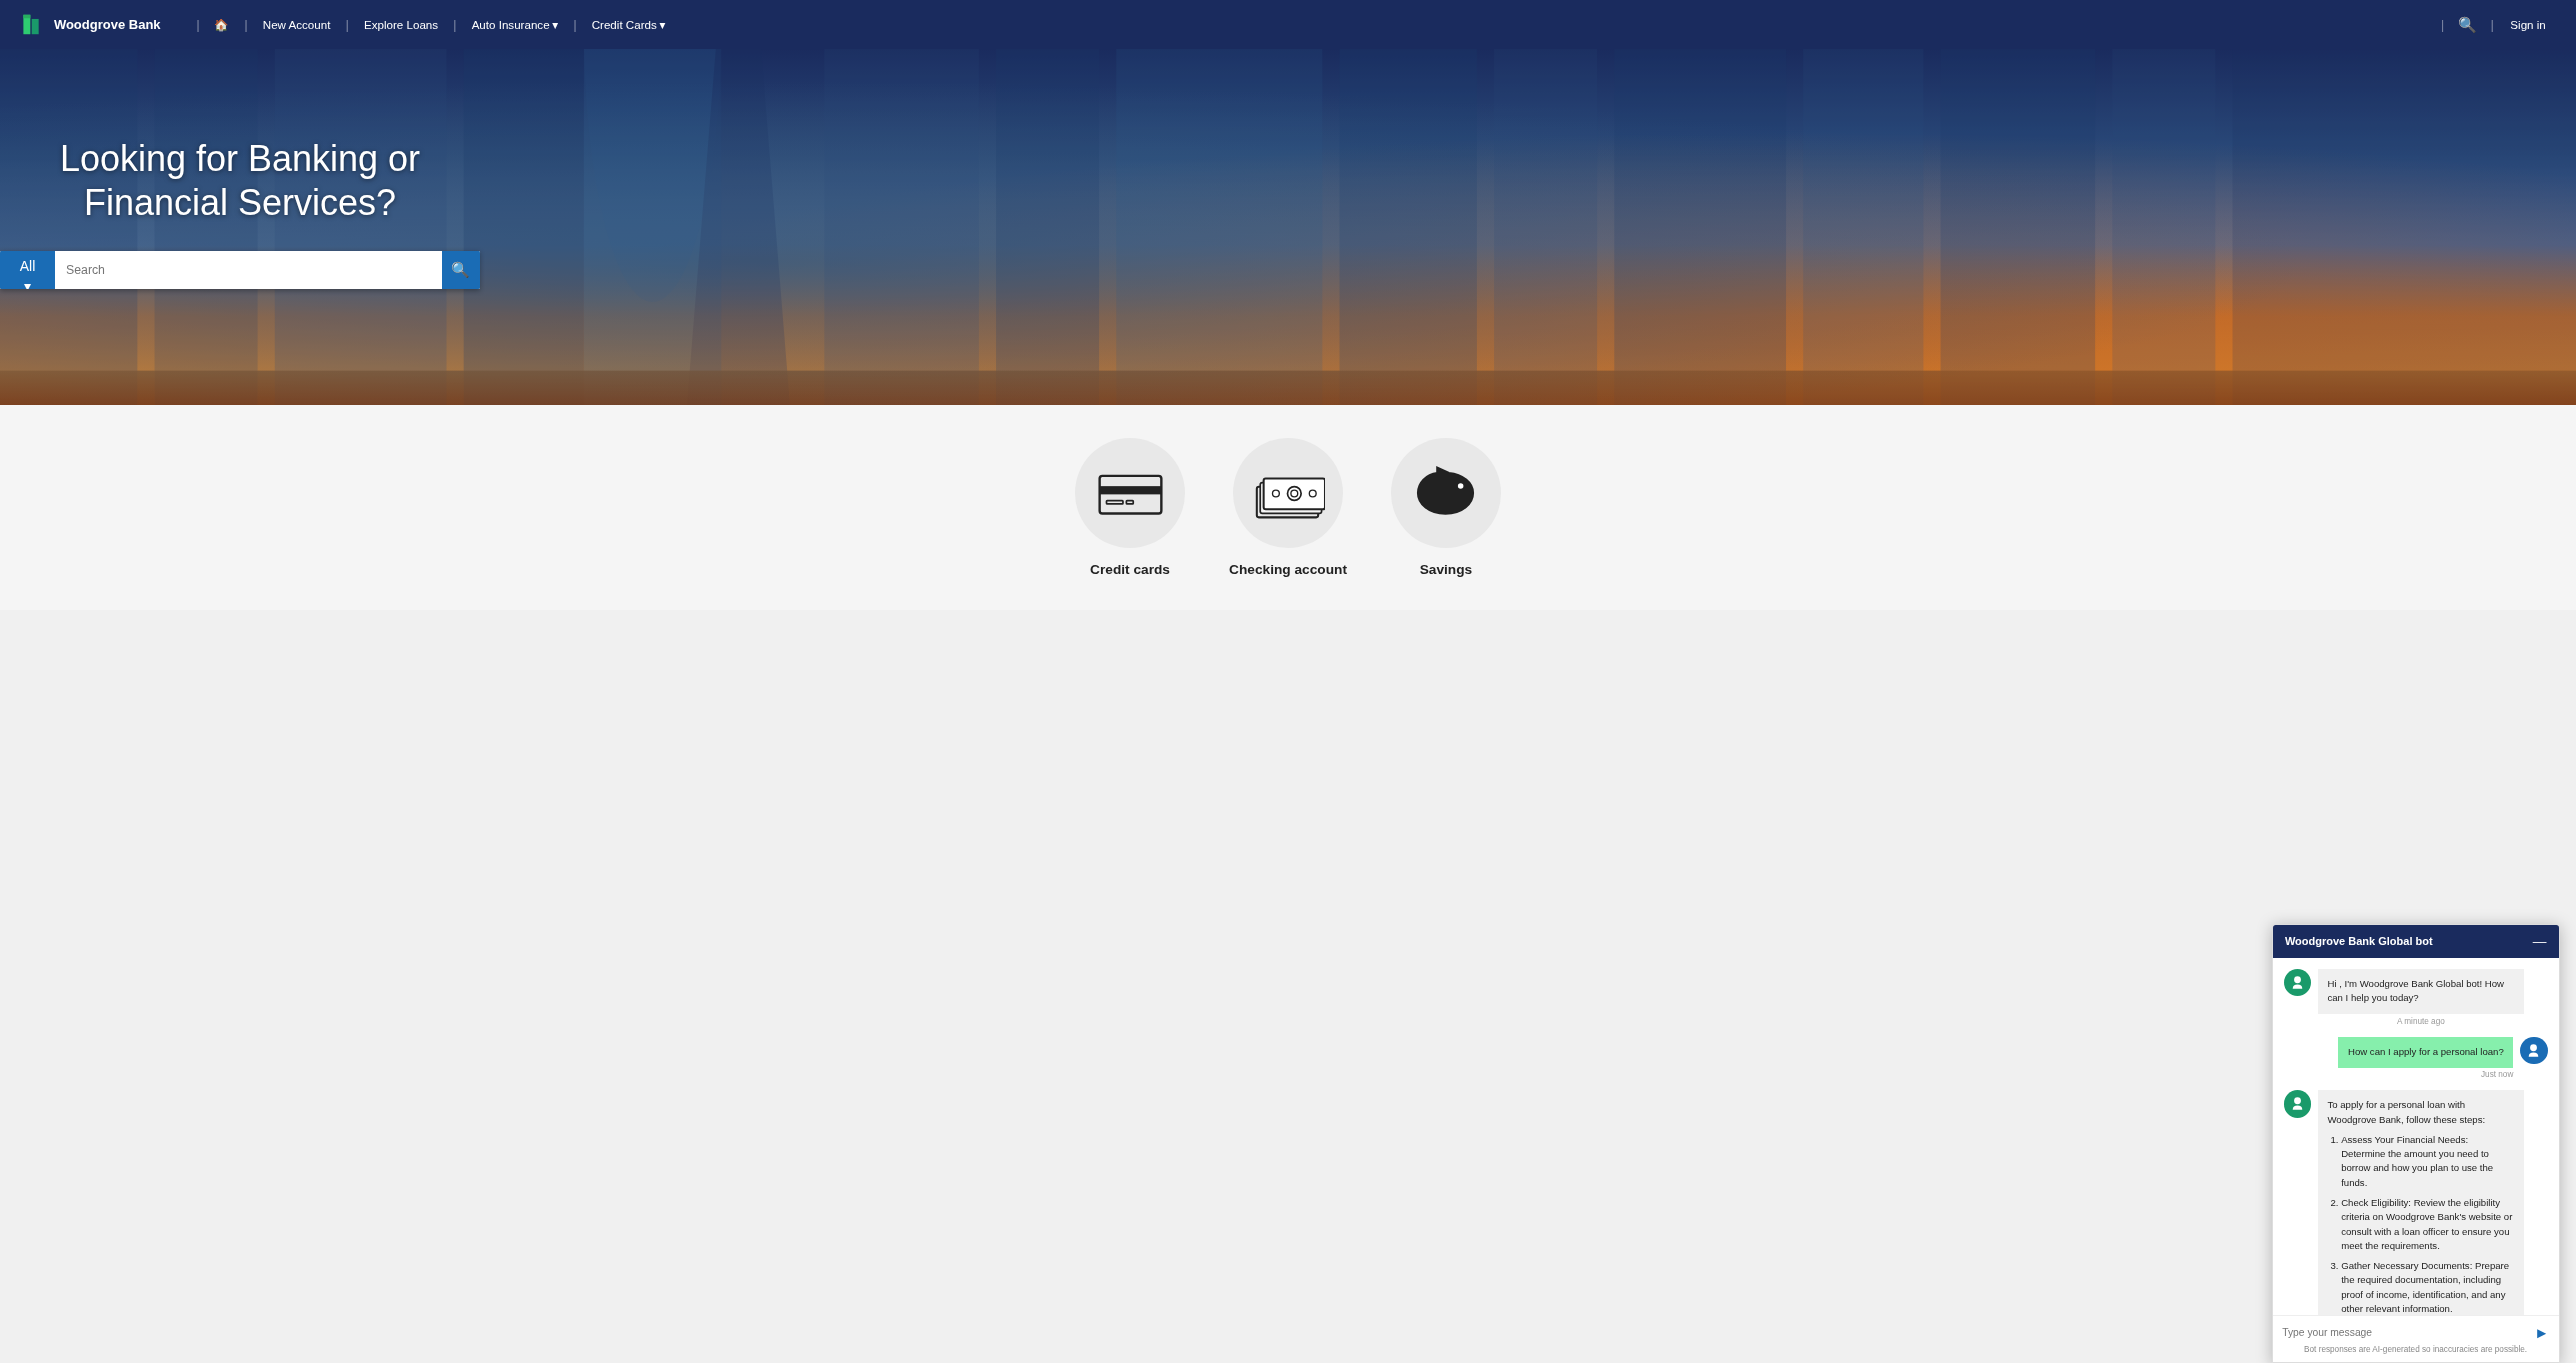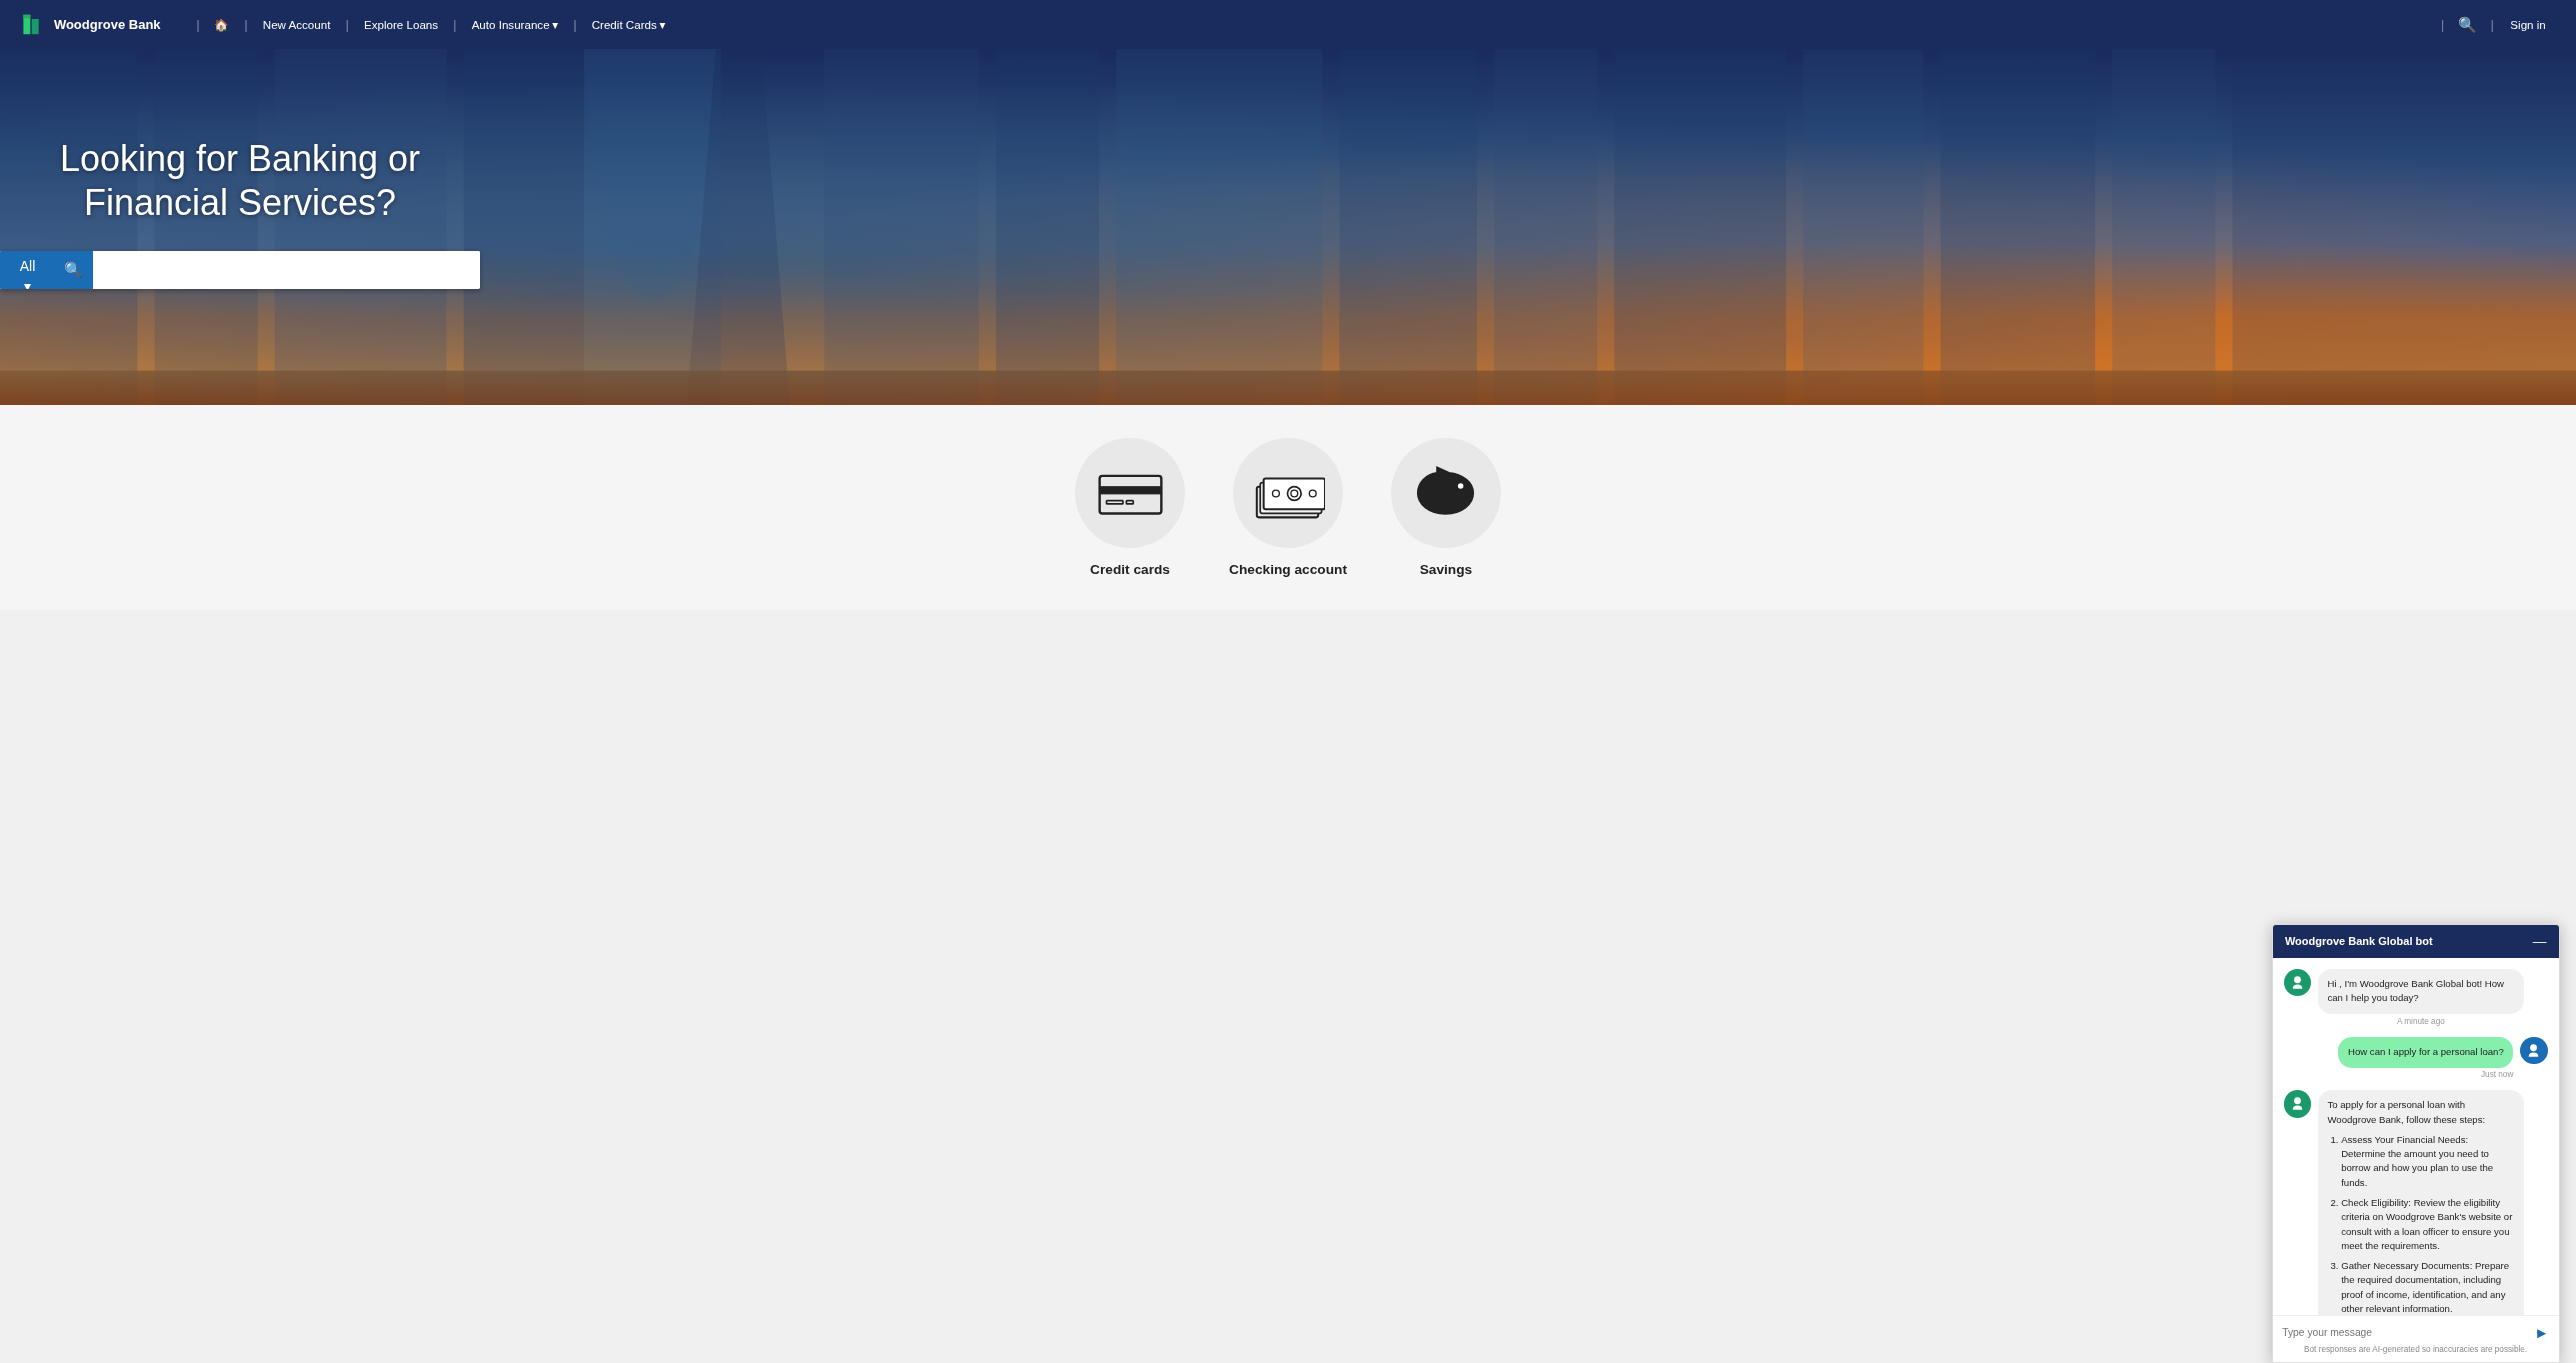--- a/index.html
+++ b/index.html
@@ -260,21 +260,21 @@
       border-radius: 50%;
       display: flex;
       align-items: center;
       justify-content: center;
       color: white;
       font-size: 12.3px;
       flex-shrink: 0;
     }
     .msg-bubble {
       background: #f0f0f0;
-      border-radius: 14px;
+      border-radius: 0;
       padding: 8.2px 9.6px;
       font-size: 9.6px;
       color: #222;
       max-width: 206px;
       line-height: 1.5;
     }
     .msg-bubble.user-bubble {
       background: #86efac;
       text-align: right;
     }
@@ -419,20 +419,21 @@
   </svg>
 
   <div class="hero-content">
     <h1 class="hero-title">Looking for Banking or Financial Services?</h1>
 
     <div class="search-bar">
       <div class="search-dropdown">
         <span>All</span>
         <span>▾</span>
       </div>
+      <input class="search-input" type="text" placeholder="Search" style="">
       <button class="search-btn">
         <span>🔍</span>
       </button>
     </div>
   </div>
 </section>
 
 <section class="services">
 
   <div class="service-card">

